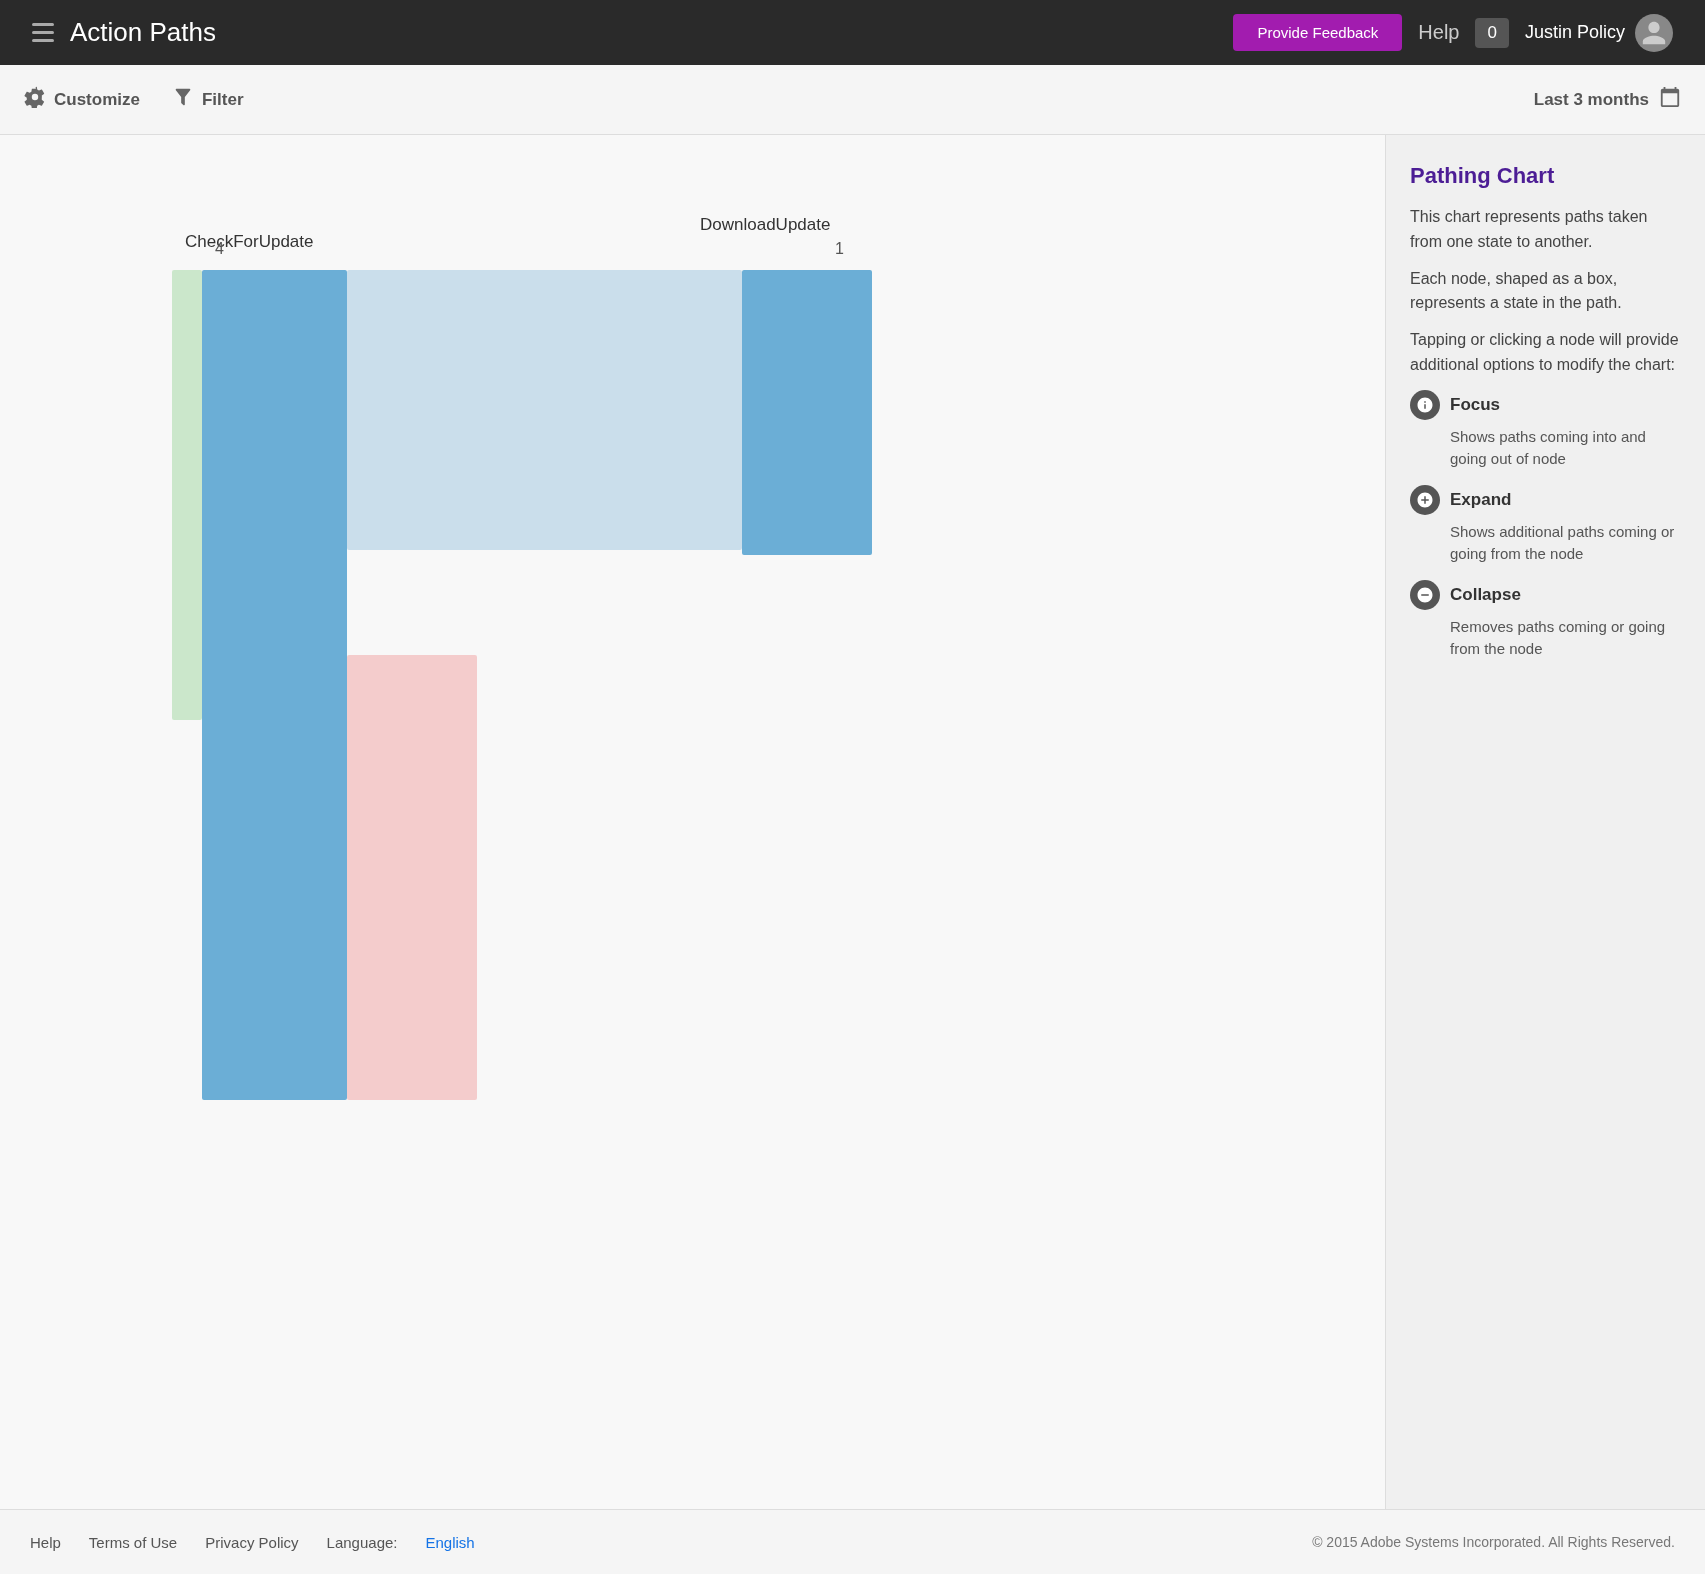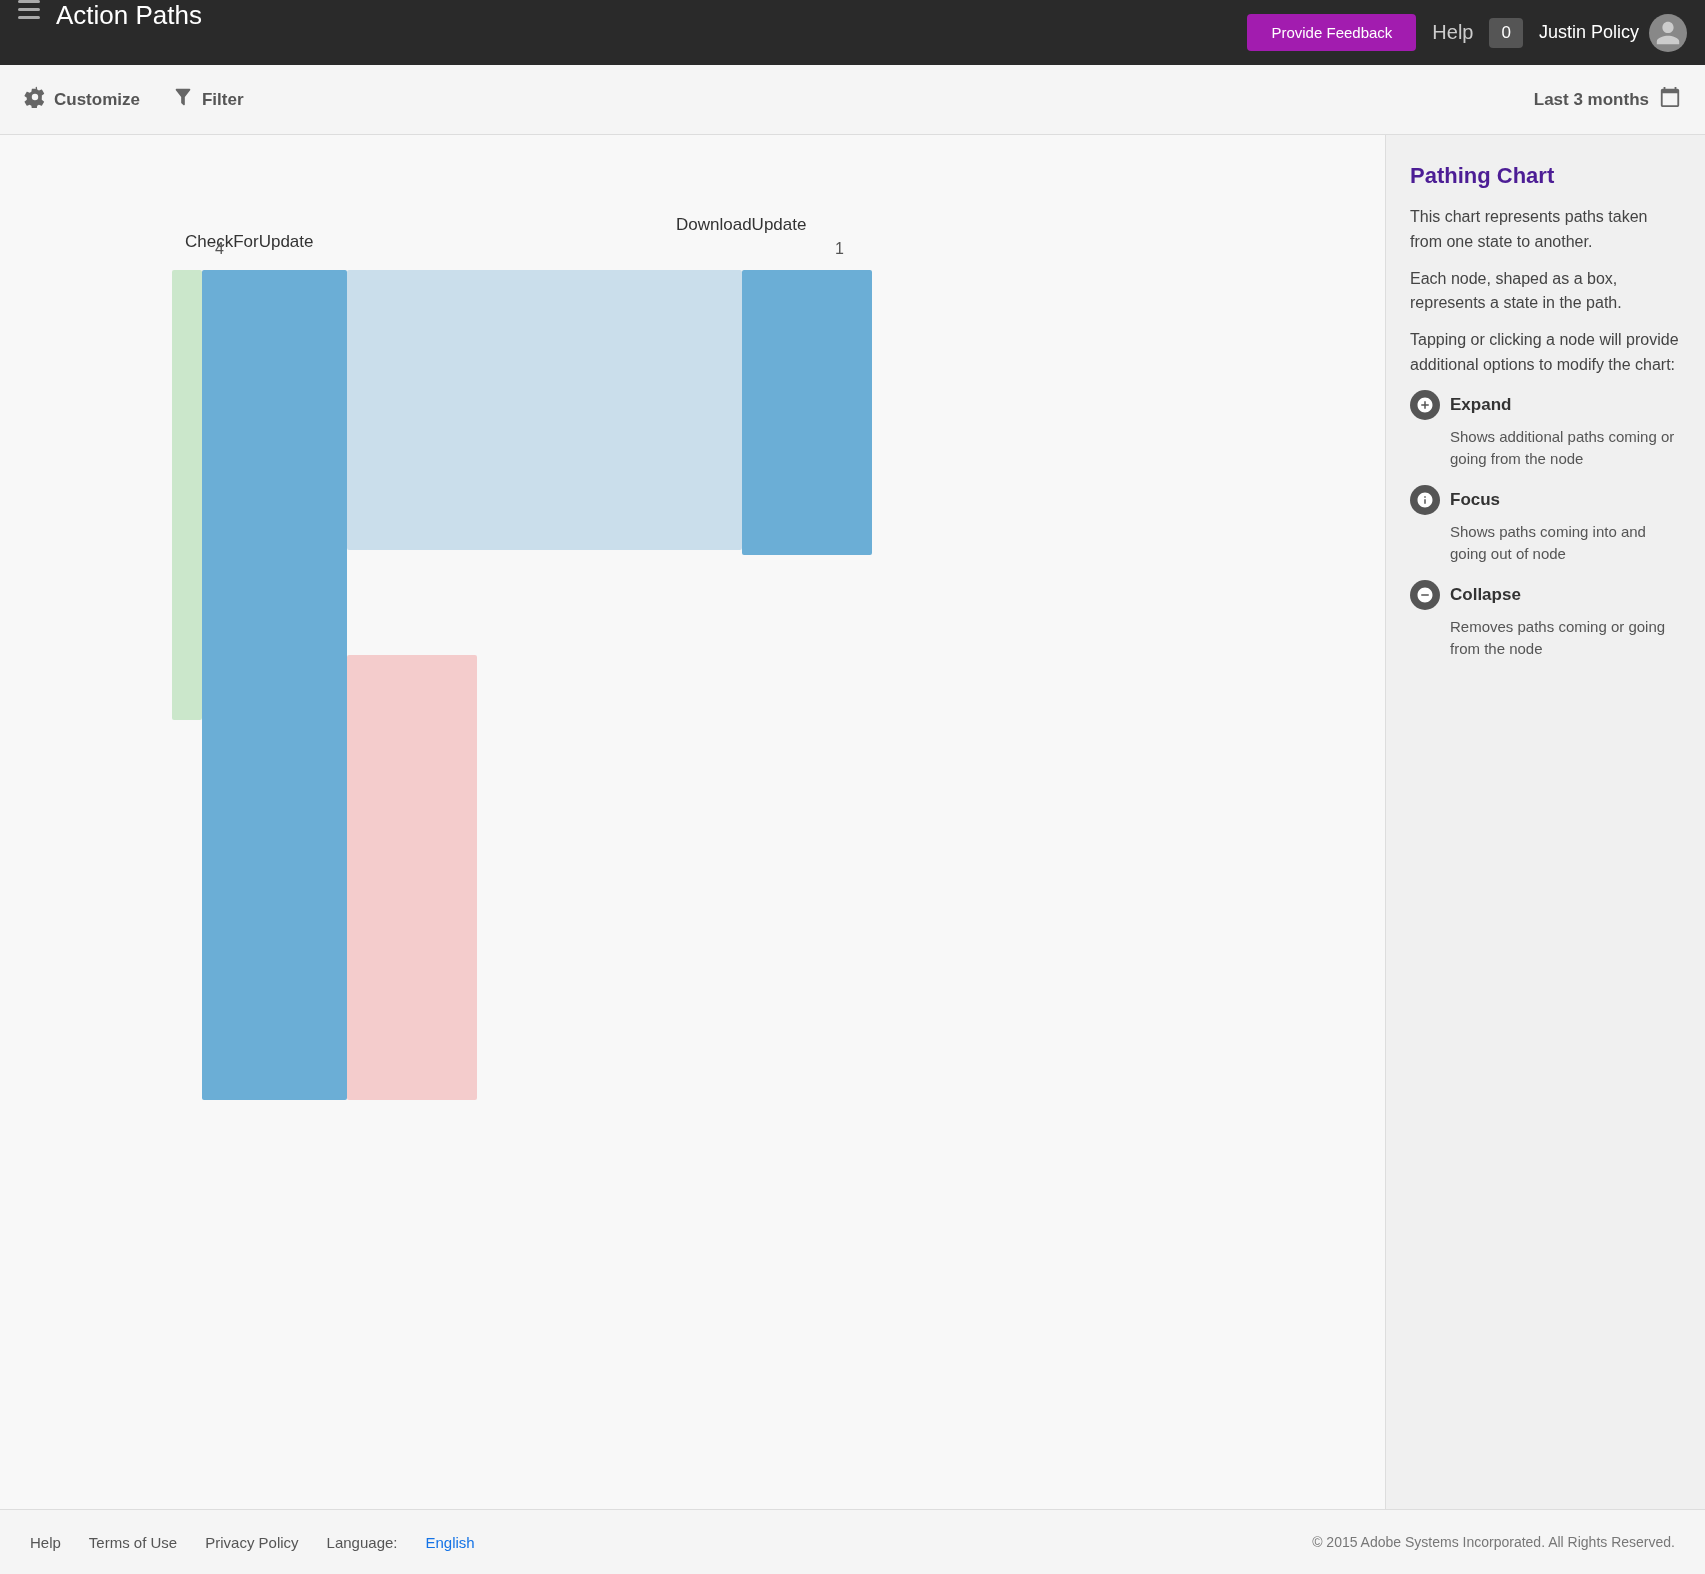--- a/index.html
+++ b/index.html
@@ -3,21 +3,22 @@
   <meta charset="utf-8">
   <style>
     * { box-sizing: border-box; margin: 0; padding: 0; }
     body { font-family: Arial, Helvetica, sans-serif; background: #f0f0f0; color: #333; width: 1705px; min-height: 1574px; display: flex; flex-direction: column; }
 
     
     .top-nav {
       background: #2a2a2a;
       color: #fff;
       display: flex;
-      padding: 0 18px;
+      align-items: center;
+      padding: 0 32px;
       height: 65px;
       flex-shrink: 0;
     }
     .hamburger-icon {
       display: flex; flex-direction: column; gap: 5px; margin-right: 16px; cursor: pointer;
     }
     .hamburger-icon span { display: block; width: 22px; height: 3px; background: #aaa; border-radius: 2px; }
     .app-title { font-size: 26px; font-weight: 400; color: #fff; flex: 1; }
     .nav-actions { display: flex; align-items: center; gap: 16px; }
     .provide-feedback-btn {
@@ -90,21 +91,21 @@
     
     .light-blue-connector {
       position: absolute;
       left: 327px; top: 105px;
       width: 395px; height: 280px;
       background: rgba(147, 190, 220, 0.45);
       border-radius: 2px;
     }
 
     
-    .download-update-label { top: 50px; left: 656px; }
+    .download-update-label { top: 50px; left: 680px; }
 
     
     .download-blue-bar {
       position: absolute;
       left: 722px; top: 105px;
       width: 130px; height: 285px;
       background: #6baed6;
       border-radius: 2px;
     }
 
@@ -223,38 +224,38 @@
   <div class="sidebar-info">
     <h2 class="sidebar-title">Pathing Chart</h2>
     <p class="sidebar-desc">This chart represents paths taken from one state to another.</p>
     <p class="sidebar-desc">Each node, shaped as a box, represents a state in the path.</p>
     <p class="sidebar-desc">Tapping or clicking a node will provide additional options to modify the chart:</p>
 
     <div class="action-item">
       <div class="action-header">
         <div class="action-icon">
           <svg viewBox="0 0 24 24">
+            <path d="M12 2C6.48 2 2 6.48 2 12s4.48 10 10 10 10-4.48 10-10S17.52 2 12 2zm1 15h-2v-6h2v6zm0-8h-2V7h2v2z"></path>
+          </svg>
+        </div>
+        <span class="action-label">Focus</span>
+      </div>
+      <p class="action-desc">Shows paths coming into and going out of node</p>
+    </div>
+
+    <div class="action-item">
+      <div class="action-header">
+        <div class="action-icon">
+          <svg viewBox="0 0 24 24">
             <path d="M12 2C6.48 2 2 6.48 2 12s4.48 10 10 10 10-4.48 10-10S17.52 2 12 2zm5 11h-4v4h-2v-4H7v-2h4V7h2v4h4v2z"></path>
           </svg>
         </div>
         <span class="action-label">Expand</span>
       </div>
       <p class="action-desc">Shows additional paths coming or going from the node</p>
-    </div>
-
-    <div class="action-item">
-      <div class="action-header">
-        <div class="action-icon">
-          <svg viewBox="0 0 24 24">
-            <path d="M12 2C6.48 2 2 6.48 2 12s4.48 10 10 10 10-4.48 10-10S17.52 2 12 2zm1 15h-2v-6h2v6zm0-8h-2V7h2v2z"></path>
-          </svg>
-        </div>
-        <span class="action-label">Focus</span>
-      </div>
-      <p class="action-desc">Shows paths coming into and going out of node</p>
     </div>
 
     <div class="action-item">
       <div class="action-header">
         <div class="action-icon">
           <svg viewBox="0 0 24 24">
             <path d="M12 2C6.48 2 2 6.48 2 12s4.48 10 10 10 10-4.48 10-10S17.52 2 12 2zm5 11H7v-2h10v2z"></path>
           </svg>
         </div>
         <span class="action-label">Collapse</span>

